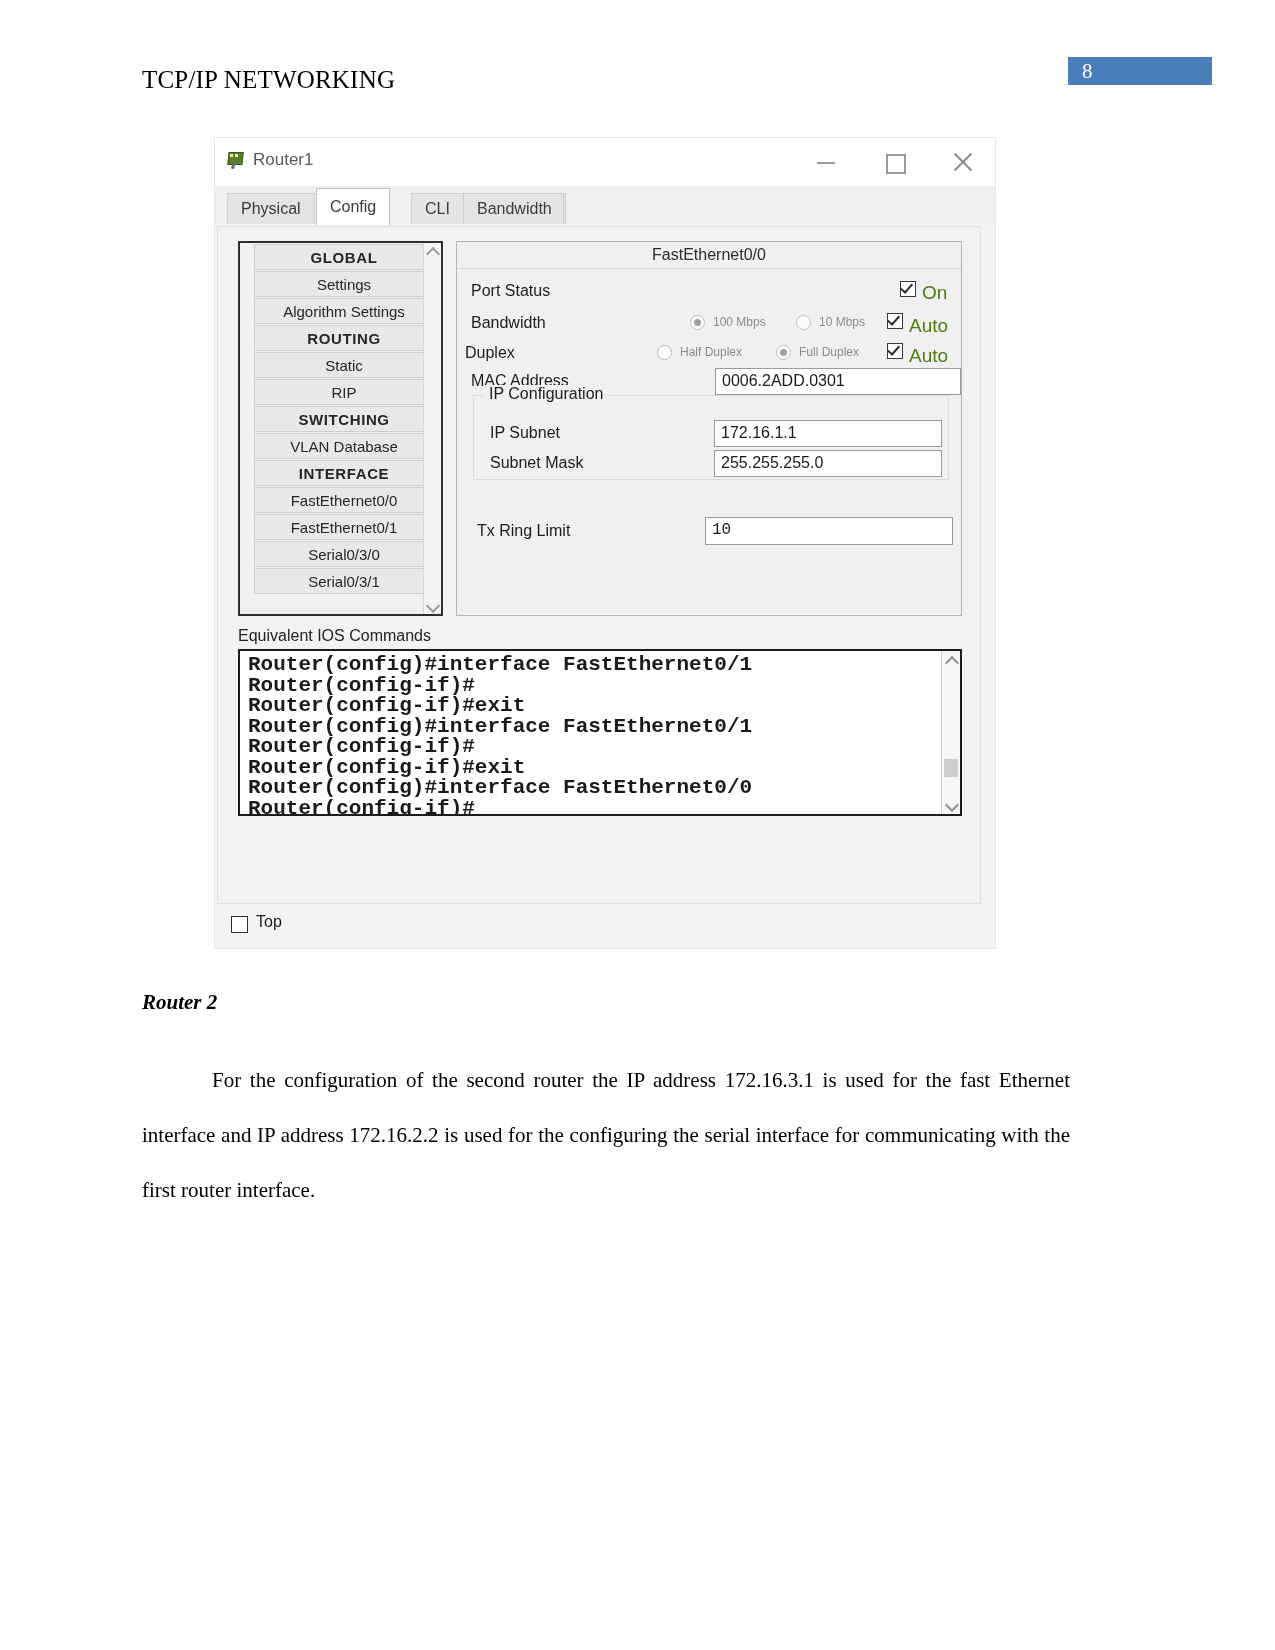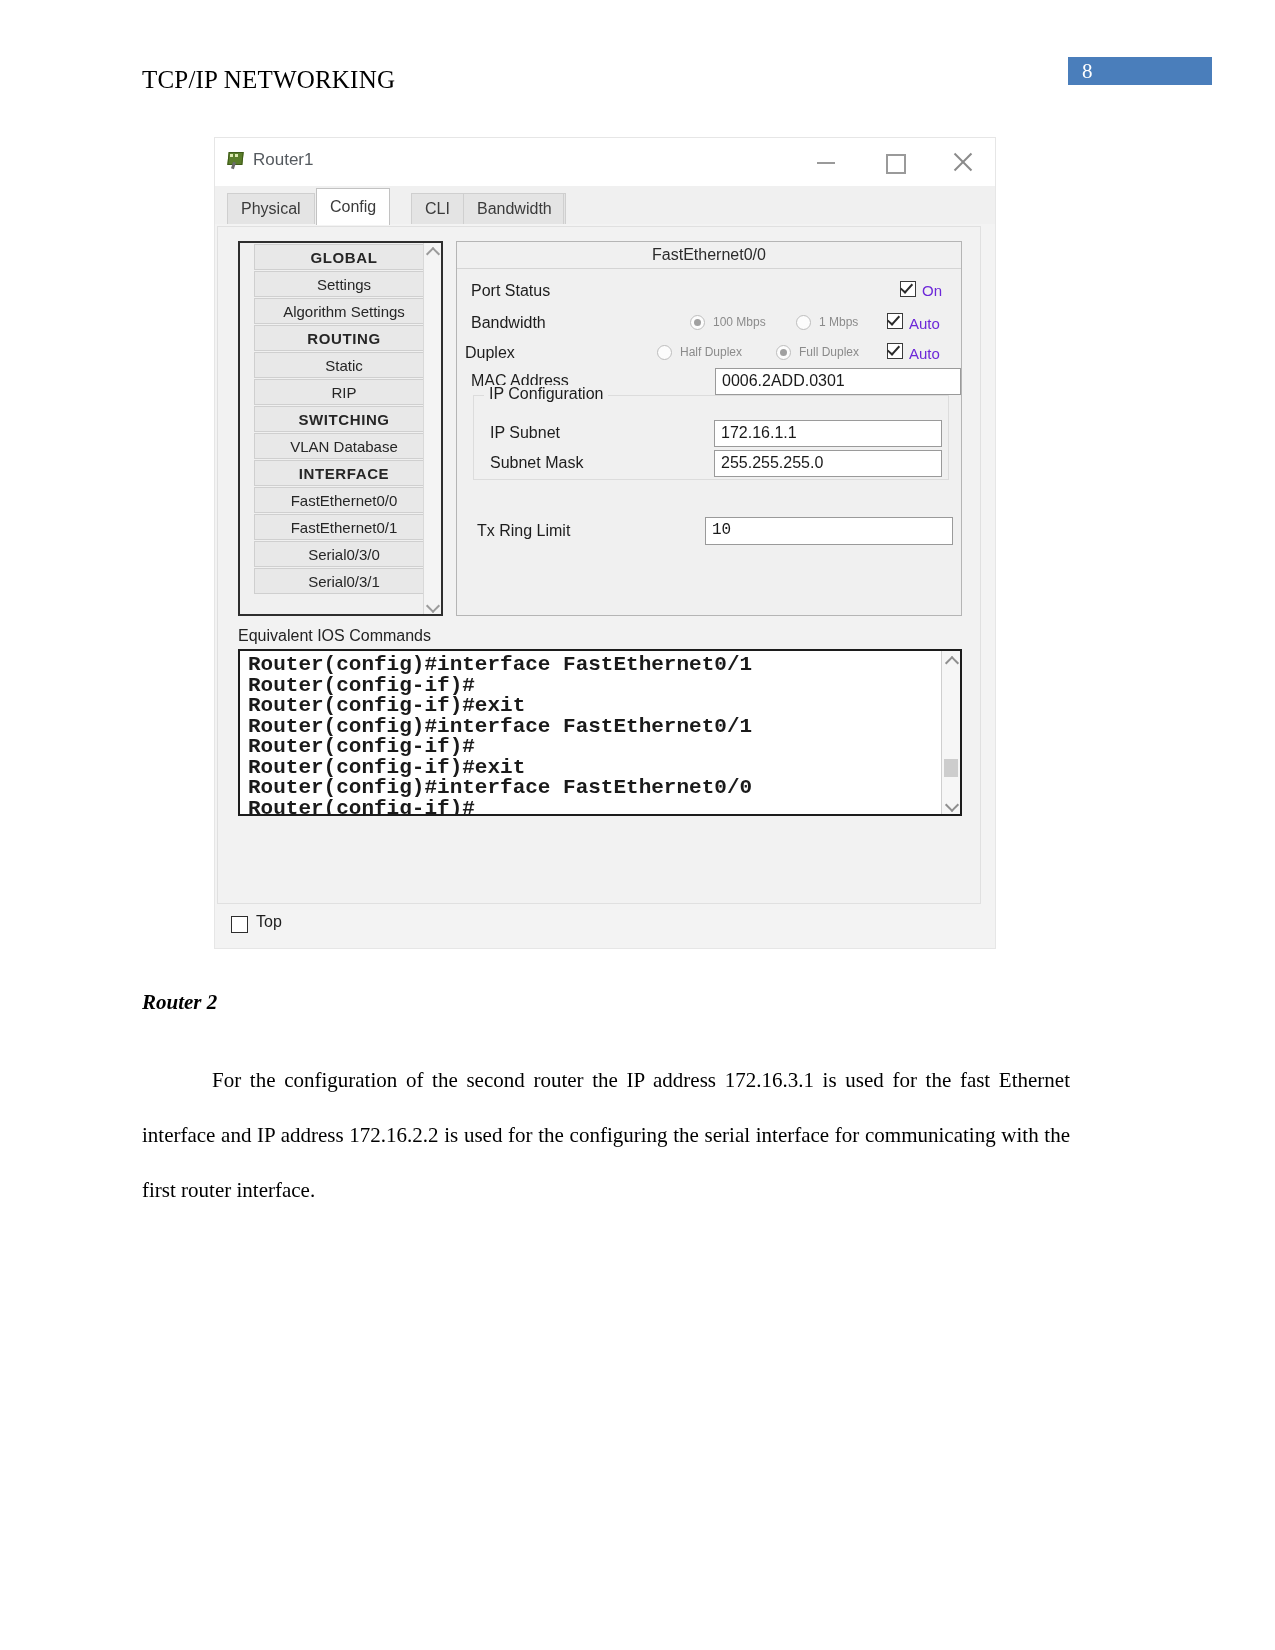--- a/index.html
+++ b/index.html
@@ -272,22 +272,22 @@
   }
   .opt-label {
     position: absolute;
     font-size: 12px;
     color: #8b8b8b;
     font-family: "Liberation Sans", sans-serif;
     white-space: nowrap;
   }
   .chk-label {
     position: absolute;
-    font-size: 15px;
-    color: #6d28d9;
+    font-size: 19px;
+    color: #4d7c0f;
     font-family: "Liberation Sans", sans-serif;
     white-space: nowrap;
   }
   .radio {
     position: absolute;
     width: 15px; height: 15px;
     border-radius: 50%;
     border: 1.6px solid #bdbdbd;
     background: #fcfcfc;
     box-sizing: border-box;
@@ -523,21 +523,21 @@
         <div id="iface-title">FastEthernet0/0</div>
 
         <div class="field-label" style="left:14px; top:40px;">Port Status</div>
         <div class="checkbox checked" style="left:443px; top:39px;"></div>
         <div class="chk-label" style="left:465px; top:40px;">On</div>
 
         <div class="field-label" style="left:14px; top:72px;">Bandwidth</div>
         <div class="radio checked" style="left:233px; top:73px;"></div>
         <div class="opt-label" style="left:256px; top:73px;">100 Mbps</div>
         <div class="radio" style="left:339px; top:73px;"></div>
-        <div class="opt-label" style="left:362px; top:73px;">1 Mbps</div>
+        <div class="opt-label" style="left:362px; top:73px;">10 Mbps</div>
         <div class="checkbox checked" style="left:430px; top:71px;"></div>
         <div class="chk-label" style="left:452px; top:73px;">Auto</div>
 
         <div class="field-label" style="left:8px; top:102px;">Duplex</div>
         <div class="radio" style="left:200px; top:103px;"></div>
         <div class="opt-label" style="left:223px; top:103px;">Half Duplex</div>
         <div class="radio checked" style="left:319px; top:103px;"></div>
         <div class="opt-label" style="left:342px; top:103px;">Full Duplex</div>
         <div class="checkbox checked" style="left:430px; top:101px;"></div>
         <div class="chk-label" style="left:452px; top:103px;">Auto</div>

